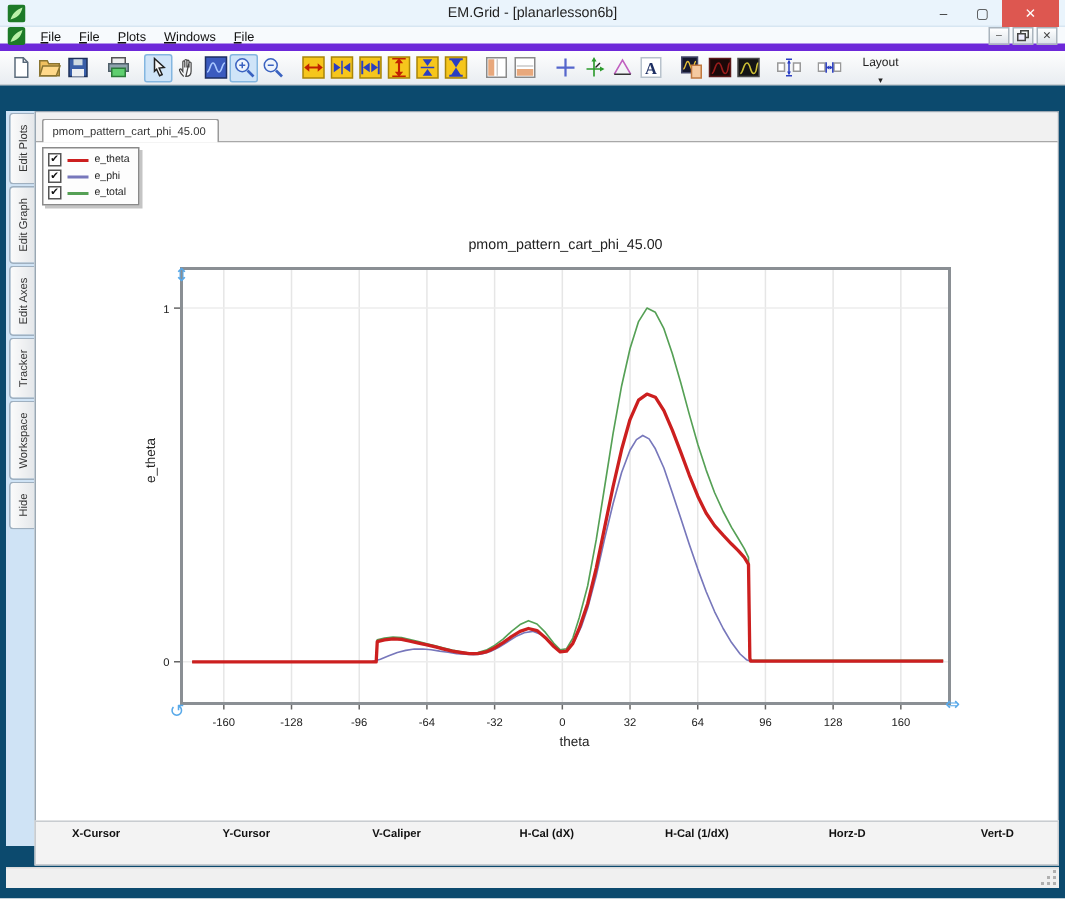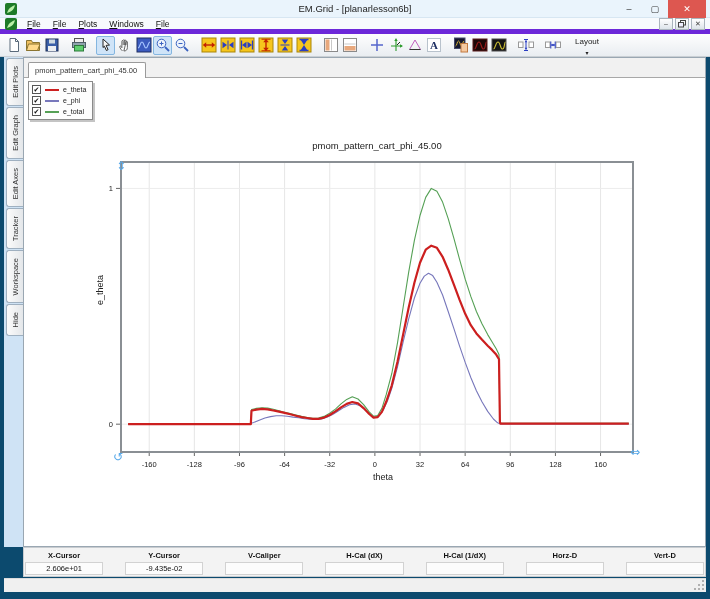--- a/index.html
+++ b/index.html
@@ -24,21 +24,21 @@
   .mdi-btn{width:14px;height:12px;border:1px solid #aab4bd;background:linear-gradient(#ffffff,#dde4ea);display:flex;align-items:center;justify-content:center;font-size:7px;color:#444;}
 
   
   .toolbar{position:absolute;left:0;top:34px;width:710px;height:23px;background:linear-gradient(#fefefe,#e9edf1);border-bottom:1px solid #c9cfd4;display:flex;align-items:center;padding-left:4px;}
   .tbtn{width:19px;height:19px;display:flex;align-items:center;justify-content:center;border:1px solid transparent;border-radius:2px;flex:0 0 auto;}
   .tbtn.sel{background:#cfe4f8;border-color:#84b6e0;}
   .gap{margin-left:8px;}
   .layout-btn{display:flex;align-items:center;gap:3px;padding:1px 4px;font-size:8px;color:#222;}
 
   
-  .content{position:absolute;left:4px;top:57px;width:702px;height:490px;background:#cfe3f5;display:flex;}
+  .content{position:absolute;left:4px;top:74px;width:702px;height:490px;background:#cfe3f5;display:flex;}
   .sidebar{width:19px;height:100%;display:flex;flex-direction:column;align-items:flex-end;padding-top:1px;}
   .side-tab{width:17px;background:linear-gradient(90deg,#fbfbfb,#e4e7ea);border:1px solid #9fb0c0;border-right:none;border-radius:3px 0 0 3px;margin-bottom:1px;display:flex;align-items:center;justify-content:center;padding:7px 0;}
   .side-tab span{writing-mode:vertical-rl;transform:rotate(180deg);font-size:7.5px;color:#333;white-space:nowrap;}
   .main{flex:1;height:100%;background:#fff;border:1px solid #9aa7b2;display:flex;flex-direction:column;}
   .tabbar{height:20px;background:#f1f1f1;border-bottom:1px solid #a8a8a8;display:flex;align-items:flex-end;padding-left:4px;}
   .tab{background:#fff;border:1px solid #9a9a9a;border-bottom:none;border-radius:2px 2px 0 0;padding:3px 8px 3px 6px;font-size:7.5px;color:#333;margin-bottom:-1px;}
   .chart-area{position:relative;flex:1;background:#fff;overflow:hidden;}
   .chart-svg{position:absolute;left:0;top:0;}
 
   
@@ -403,29 +403,20 @@
   <div class="cursor-table">
     <div class="ct-row">
       <span class="ct-head">X-Cursor</span>
       <span class="ct-head">Y-Cursor</span>
       <span class="ct-head">V-Caliper</span>
       <span class="ct-head">H-Cal (dX)</span>
       <span class="ct-head">H-Cal (1/dX)</span>
       <span class="ct-head">Horz-D</span>
       <span class="ct-head">Vert-D</span>
     </div>
-    <div class="ct-row">
-      <span class="ct-cell">2.606e+01</span>
-      <span class="ct-cell">-9.435e-02</span>
-      <span class="ct-cell"></span>
-      <span class="ct-cell"></span>
-      <span class="ct-cell"></span>
-      <span class="ct-cell"></span>
-      <span class="ct-cell"></span>
-    </div>
   </div>
 
   <div class="statusbar">
     <span class="grip">
       <svg width="11" height="11">
           <g fill="#b0b0b0">
             <rect x="8" y="0" width="2" height="2"></rect>
             <rect x="8" y="4" width="2" height="2"></rect>
             <rect x="8" y="8" width="2" height="2"></rect>
             <rect x="4" y="4" width="2" height="2"></rect>

